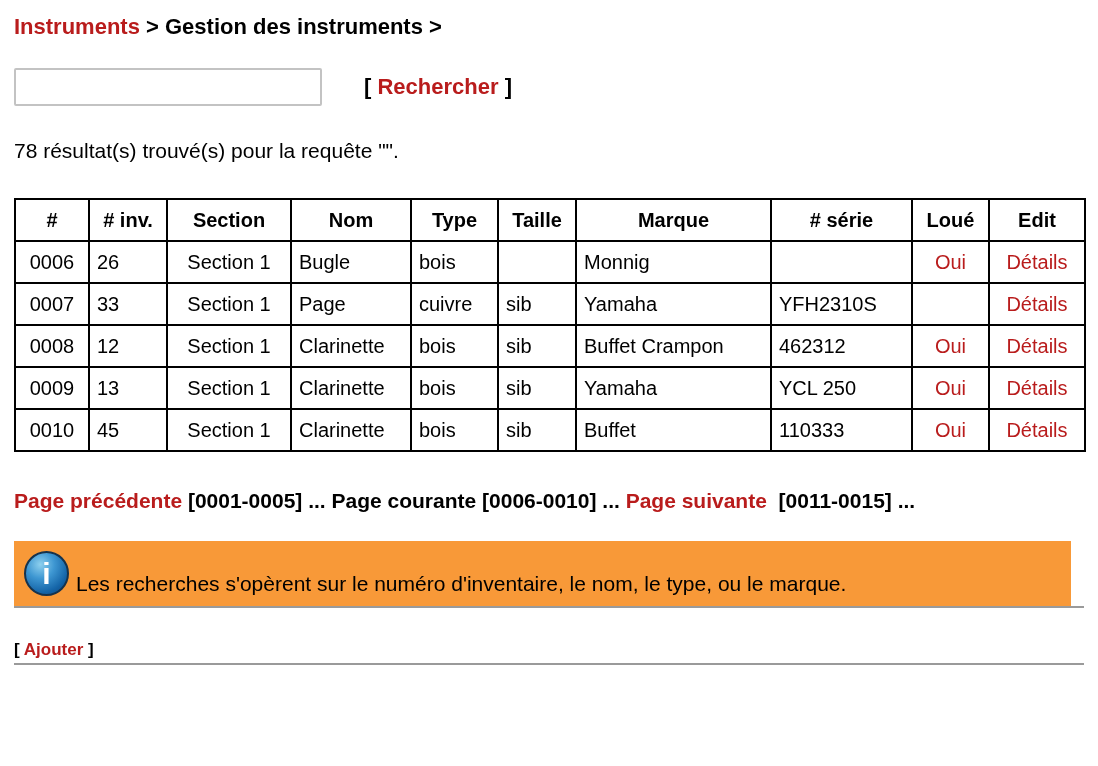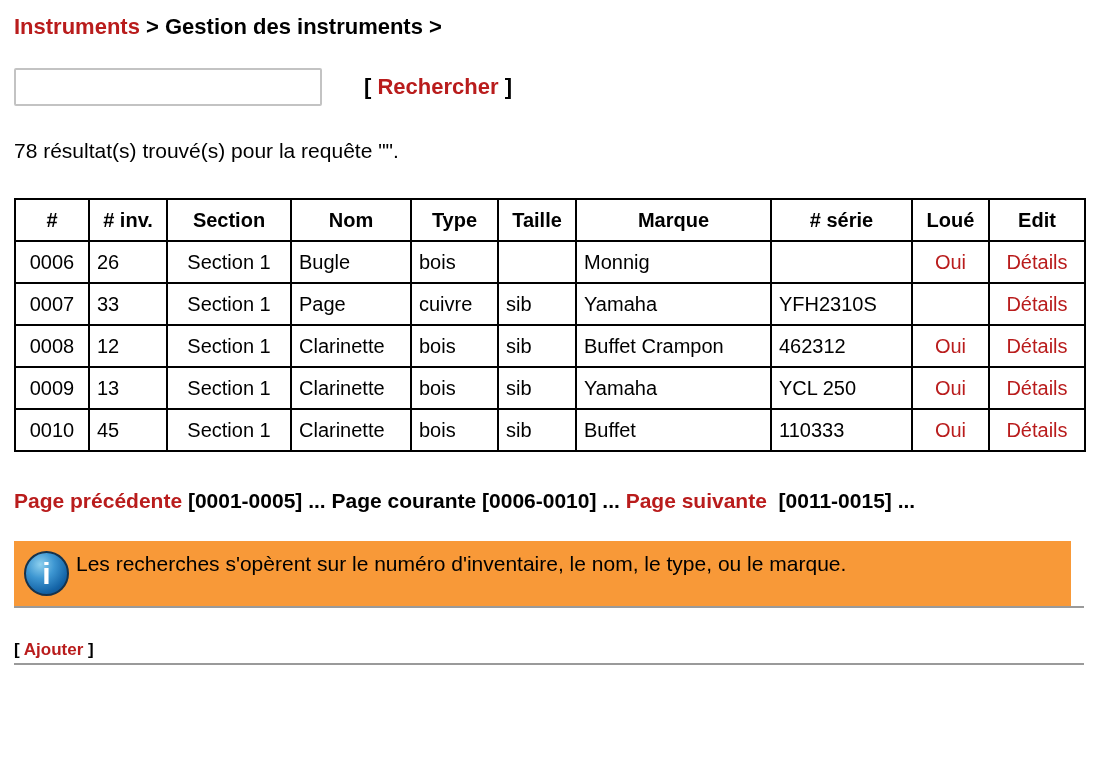--- a/index.html
+++ b/index.html
@@ -86,21 +86,21 @@
     font-weight: bold;
   }
 
   
   .info-box {
     margin-top: 28px;
     width: 1057px;
     background: #F89938;
     padding: 10px 10px;
     display: flex;
-    align-items: flex-start;
+    align-items: flex-end;
   }
   .info-icon {
     flex: 0 0 auto;
     width: 45px;
     height: 45px;
     border-radius: 50%;
     background: radial-gradient(circle at 35% 28%, #8ed0ee 0%, #3e97d2 35%, #1565a8 70%, #0c4076 100%);
     border: 2px solid #16334d;
     position: relative;
     margin-right: 7px;

